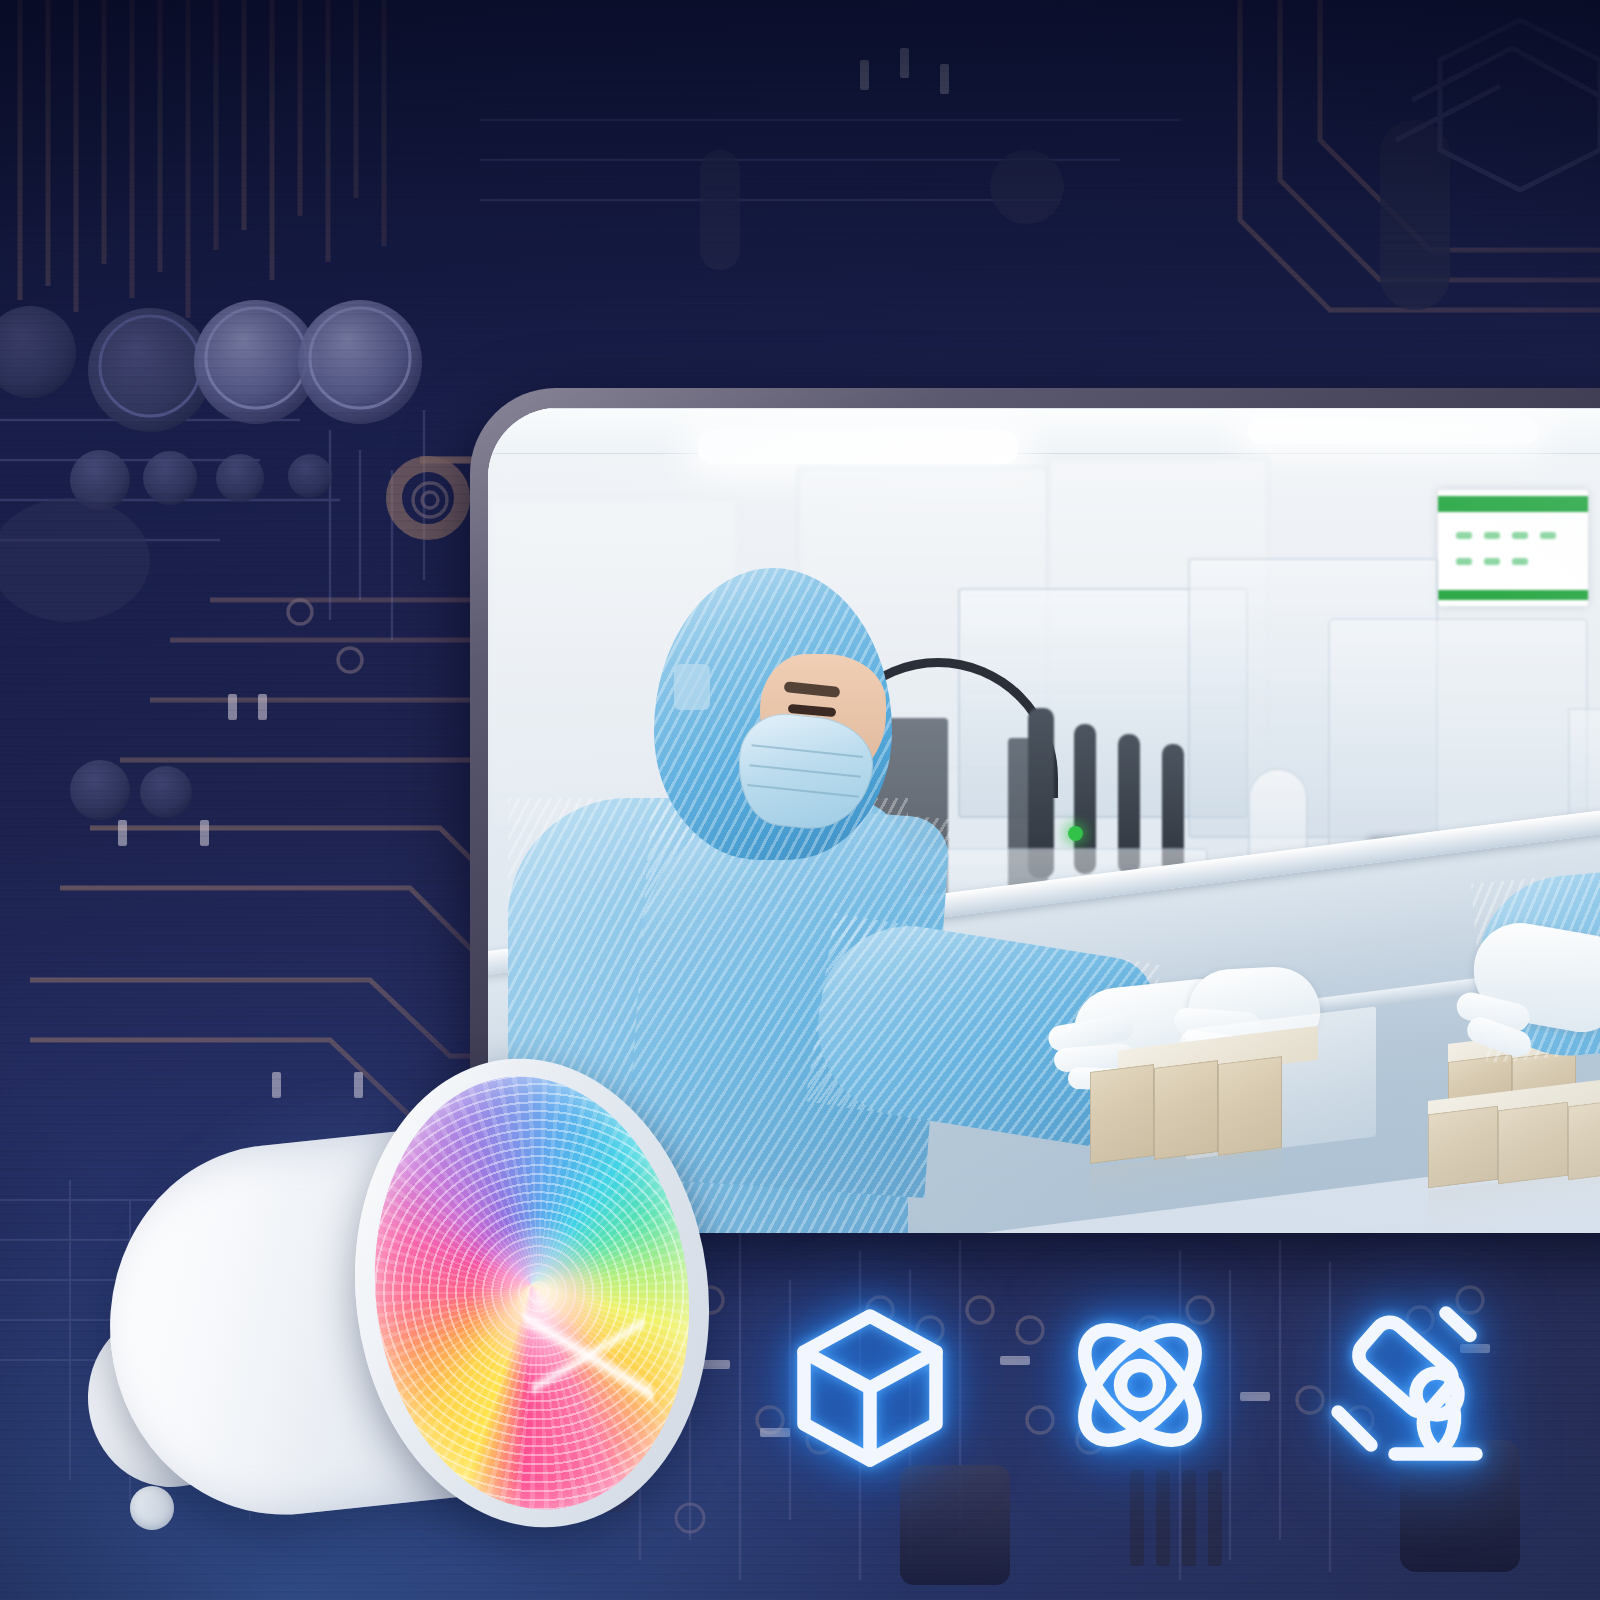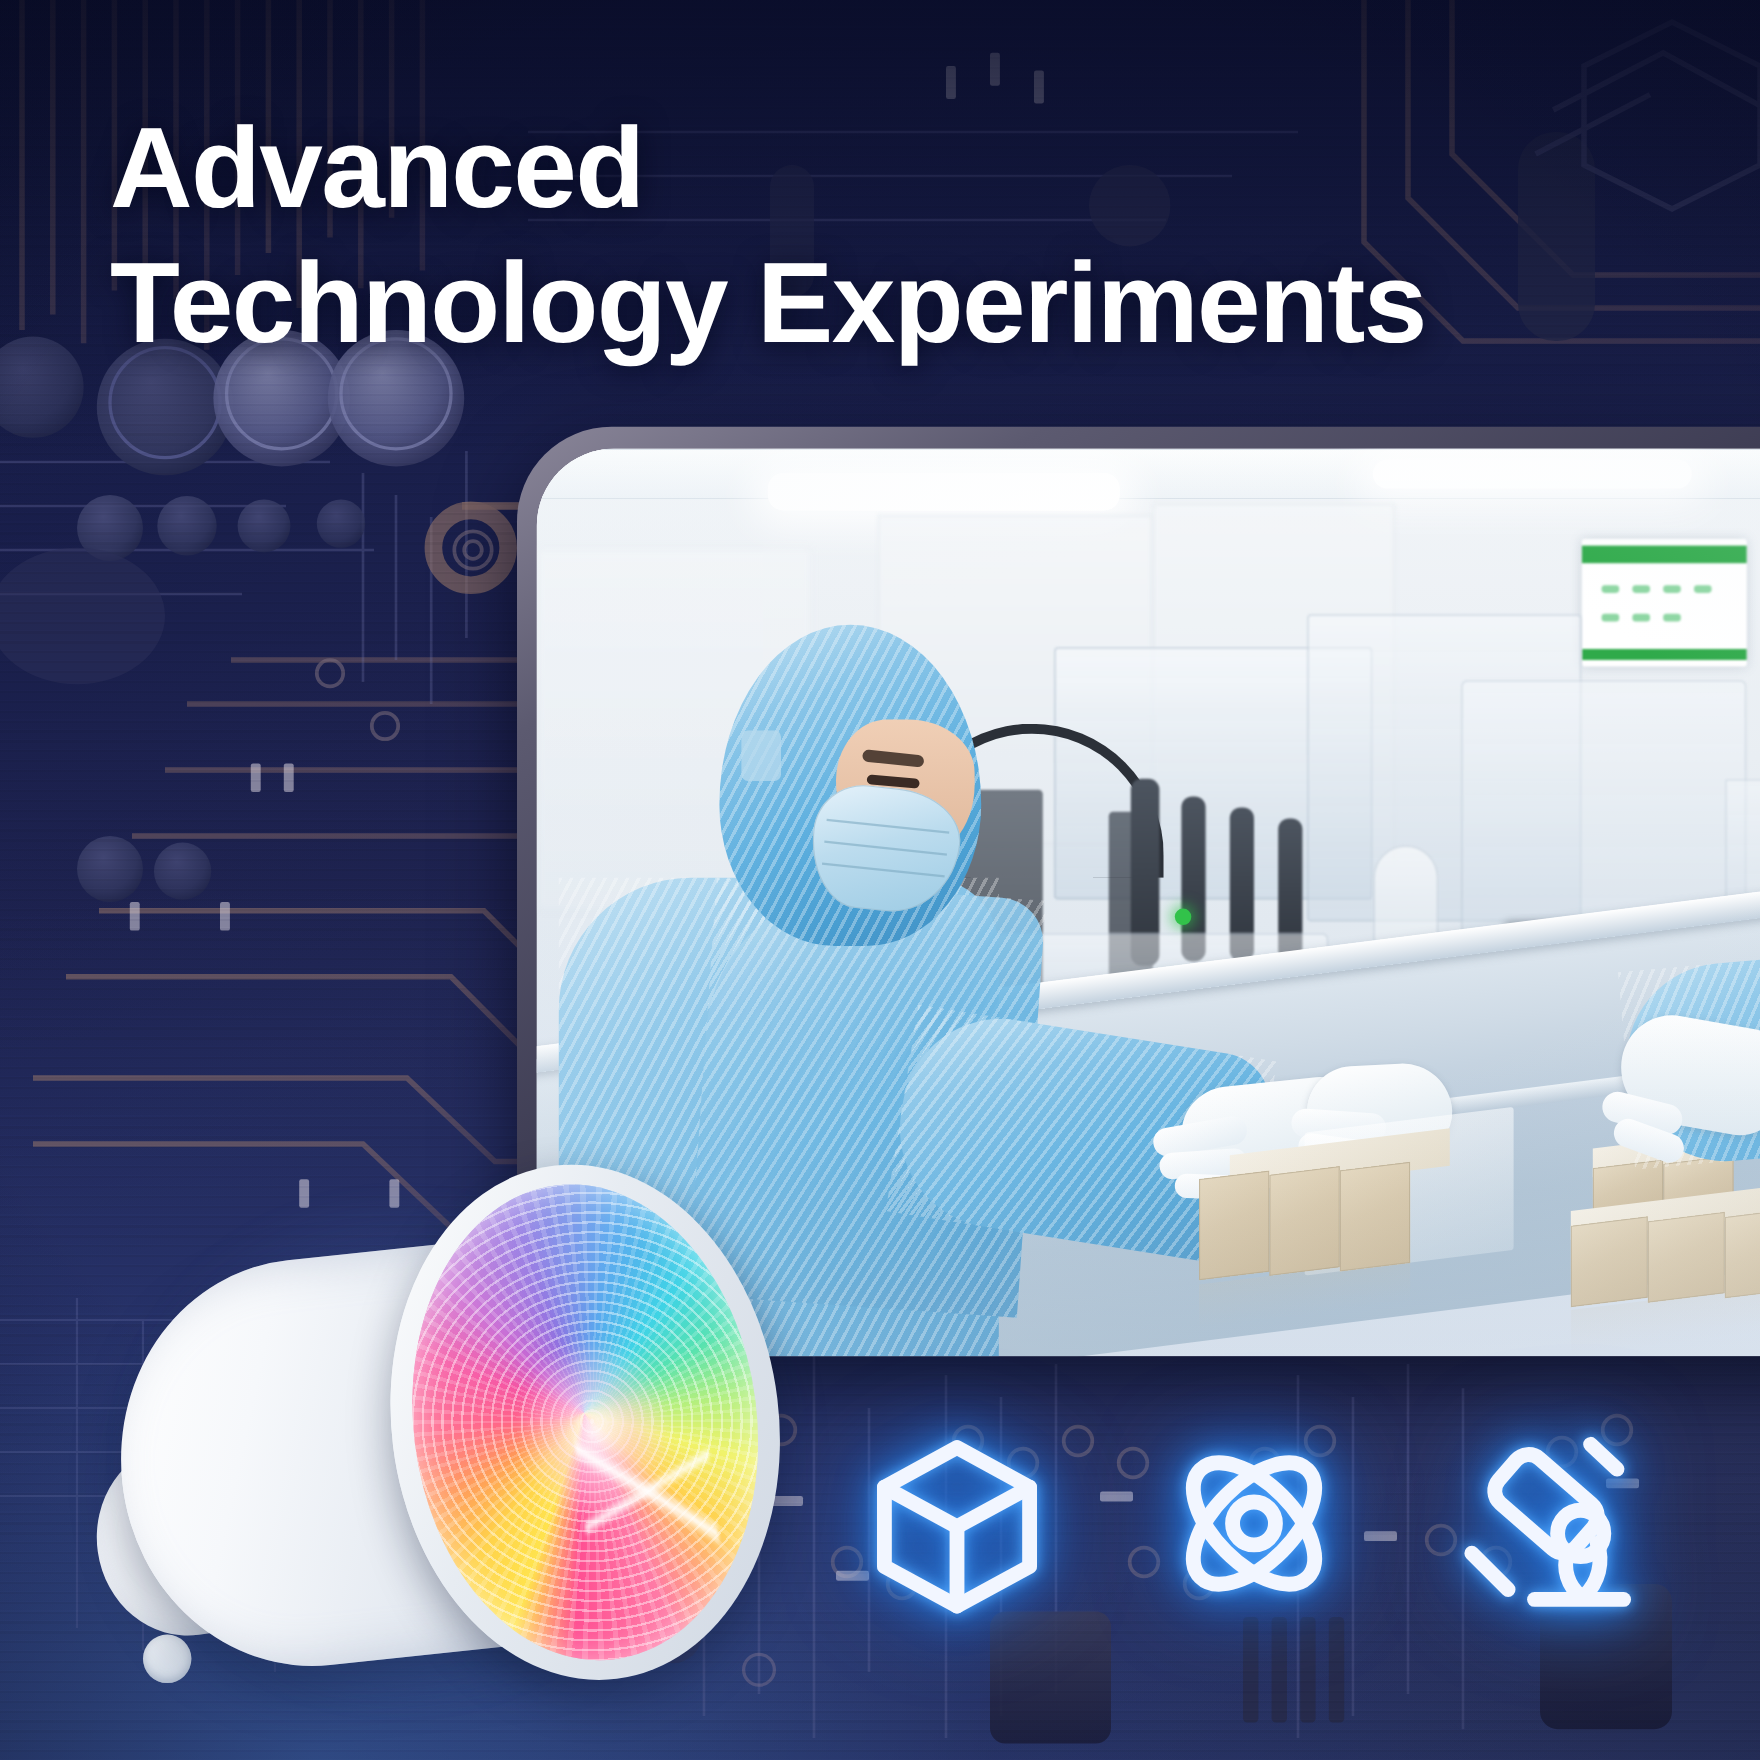--- a/index.html
+++ b/index.html
@@ -429,22 +429,20 @@
         <circle cx="616" cy="1470" r="16"></circle>
       <circle cx="690" cy="1518" r="14"></circle>
     </g>
     <circle cx="612" cy="1486" r="26" fill="#3a3e66" opacity=".55"></circle>
   </svg>
 
   <div class="bg-scan"></div>
   <div class="bg-darktop"></div>
   <div class="bg-vign"></div>
 
-  <h1 class="title">Advanced
-Technology Experiments</h1>
 
   <div class="device">
     <div class="device-screen">
       <div class="photo">
         <div class="room"></div>
 
         <div class="wall-panel" style="left:0;top:0;right:0;height:46px;background:linear-gradient(180deg,#fdfefe,#eef3f7);"></div>
         <div class="ceil-light" style="left:210px;top:22px;width:320px;height:34px;"></div>
         <div class="ceil-light" style="left:760px;top:10px;width:290px;height:26px;opacity:.92;"></div>
         <div class="wall-panel" style="left:310px;top:60px;width:250px;height:300px;filter:blur(2px);opacity:.85;"></div>

